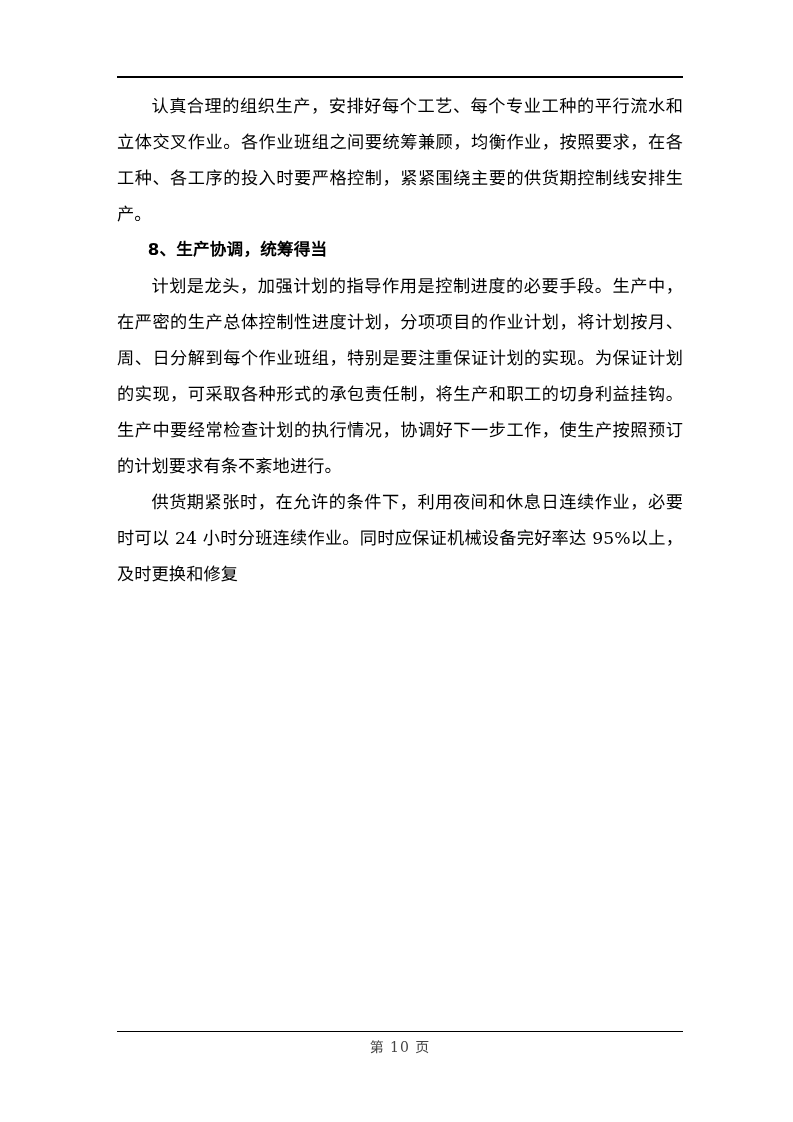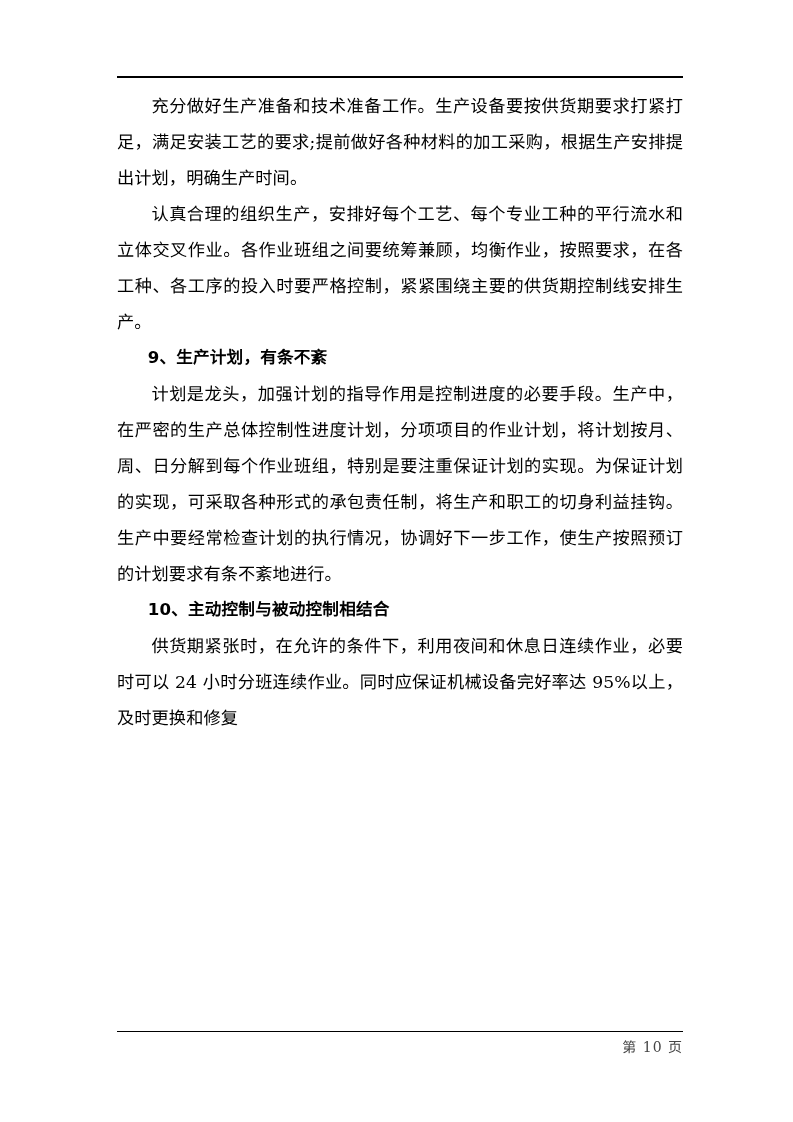--- a/index.html
+++ b/index.html
@@ -74,49 +74,47 @@
     top: 1031px;
     width: 566px;
     height: 0;
     border-top: 1.6px solid #000000;
   }
   .footer-text {
     position: absolute;
     left: 117px;
     top: 1036px;
     width: 566px;
-    text-align: right;
+    text-align: center;
     font-size: 14px;
     line-height: 22px;
     color: #444444;
     font-family: "DejaVu Serif", "Liberation Serif", serif;
     letter-spacing: 1px;
   }
 </style>
 </head>
 <body>
 
 <div class="page">
 
   <div class="header-rule"></div>
 
   <div class="content">
 
-    <p class="para">充分做好生产准备和技术准备工作。生产设备要按供货期要求打紧打足，满足安装工艺的要求;提前做好各种材料的加工采购，根据生产安排提出计划，明确生产时间。</p>
 
 
     <p class="para">认真合理的组织生产，安排好每个工艺、每个专业工种的平行流水和立体交叉作业。各作业班组之间要统筹兼顾，均衡作业，按照要求，在各工种、各工序的投入时要严格控制，紧紧围绕主要的供货期控制线安排生产。</p>
 
+    <h3 class="heading">8、生产协调，统筹得当</h3>
 
 
-    <h3 class="heading">9、生产计划，有条不紊</h3>
 
     <p class="para">计划是龙头，加强计划的指导作用是控制进度的必要手段。生产中，在严密的生产总体控制性进度计划，分项项目的作业计划，将计划按月、周、日分解到每个作业班组，特别是要注重保证计划的实现。为保证计划的实现，可采取各种形式的承包责任制，将生产和职工的切身利益挂钩。生产中要经常检查计划的执行情况，协调好下一步工作，使生产按照预订的计划要求有条不紊地进行。</p>
 
-    <h3 class="heading">10、主动控制与被动控制相结合</h3>
 
 
 
     <p class="para">供货期紧张时，在允许的条件下，利用夜间和休息日连续作业，必要时可以 24 小时分班连续作业。同时应保证机械设备完好率达 95%以上，及时更换和修复</p>
 
   </div>
 
   <div class="footer-rule"></div>
   <div class="footer-text">第 10 页</div>
 

